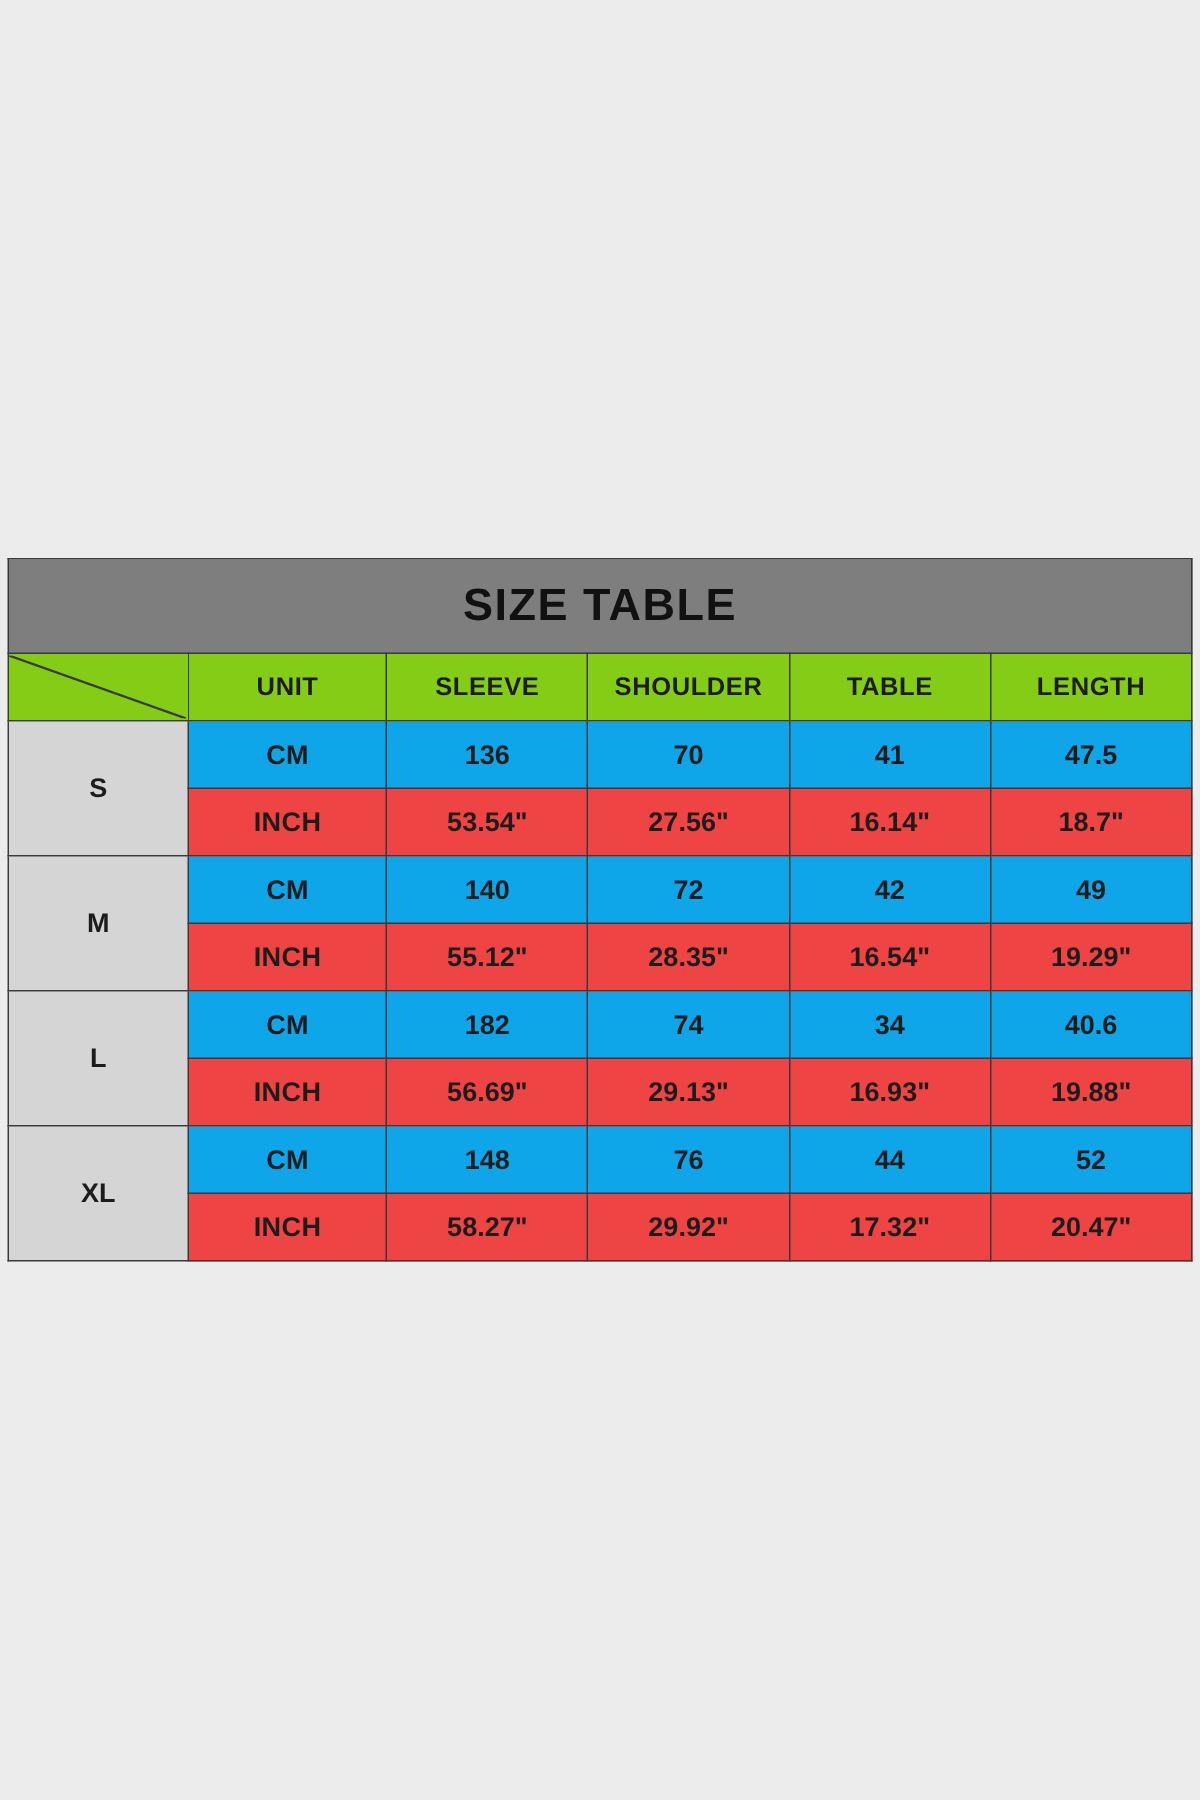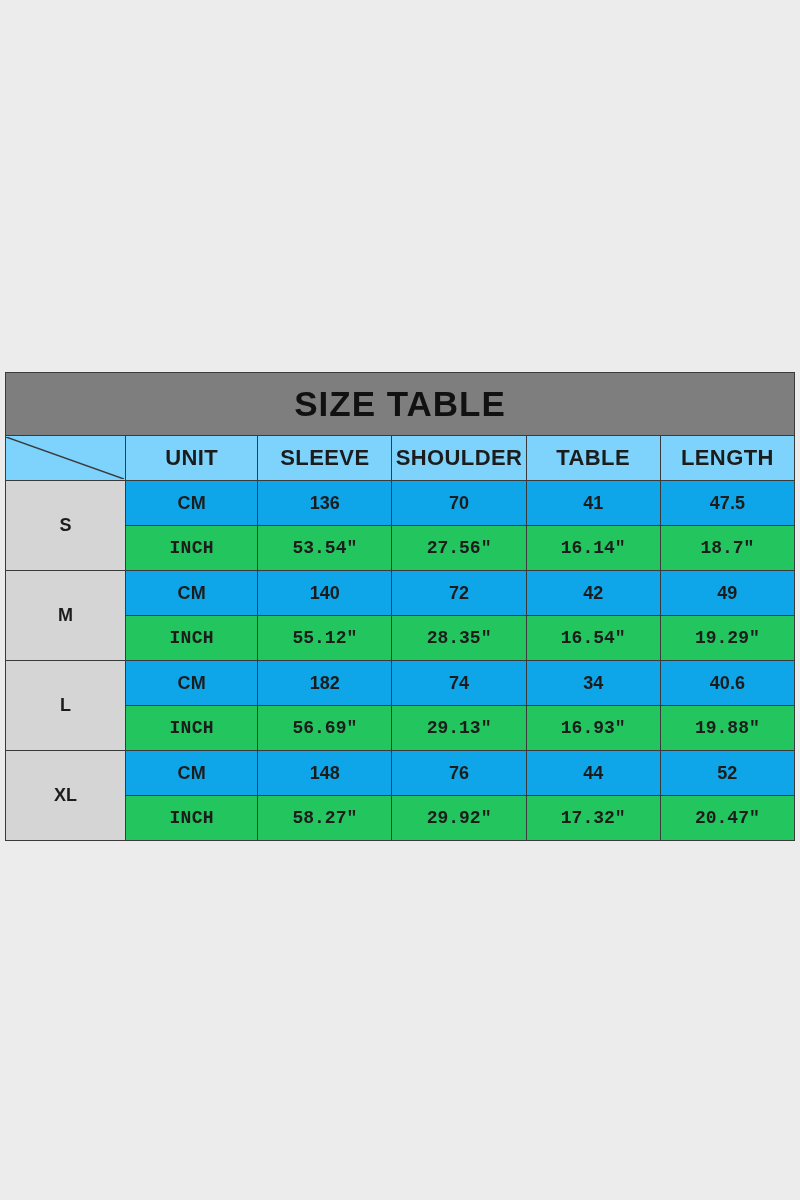--- a/index.html
+++ b/index.html
@@ -44,30 +44,30 @@
     text-align: center;
     vertical-align: middle;
     color: #1c1c1c;
     font-weight: bold;
     padding: 0;
   }
 
   .title-cell {
     background: #7e7e7e;
     color: #111111 !important;
-    font-size: 35px;
+    font-size: 30px;
     letter-spacing: 1px;
     height: 62px;
     font-weight: bold;
   }
 
   .head-row td {
-    background: #7dd3fc;
+    background: #84cc16;
     height: 44px;
-    font-size: 22px;
+    font-size: 17px;
     letter-spacing: 0.4px;
   }
 
   .corner-cell {
     background: #ffffff;
     position: relative;
     padding: 0;
     overflow: hidden;
   }
   .corner-cell svg {
@@ -85,24 +85,23 @@
     letter-spacing: 0.3px;
   }
 
   .row-cm td {
     background: #0ea5e9;
     height: 44px;
     font-size: 18px;
   }
 
   .row-inch td {
-    background: #22c55e;
+    background: #ef4444;
     height: 44px;
     font-size: 18px;
-    font-family: Liberation Mono, monospace;
   }
 
   .row-cm td.size-cell,
   .row-inch td.size-cell {
     background: #d5d5d5;
   }
 
   col.c-size { width: 120px; }
   col.c-unit { width: 132px; }
   col.c-val  { width: 134px; }

